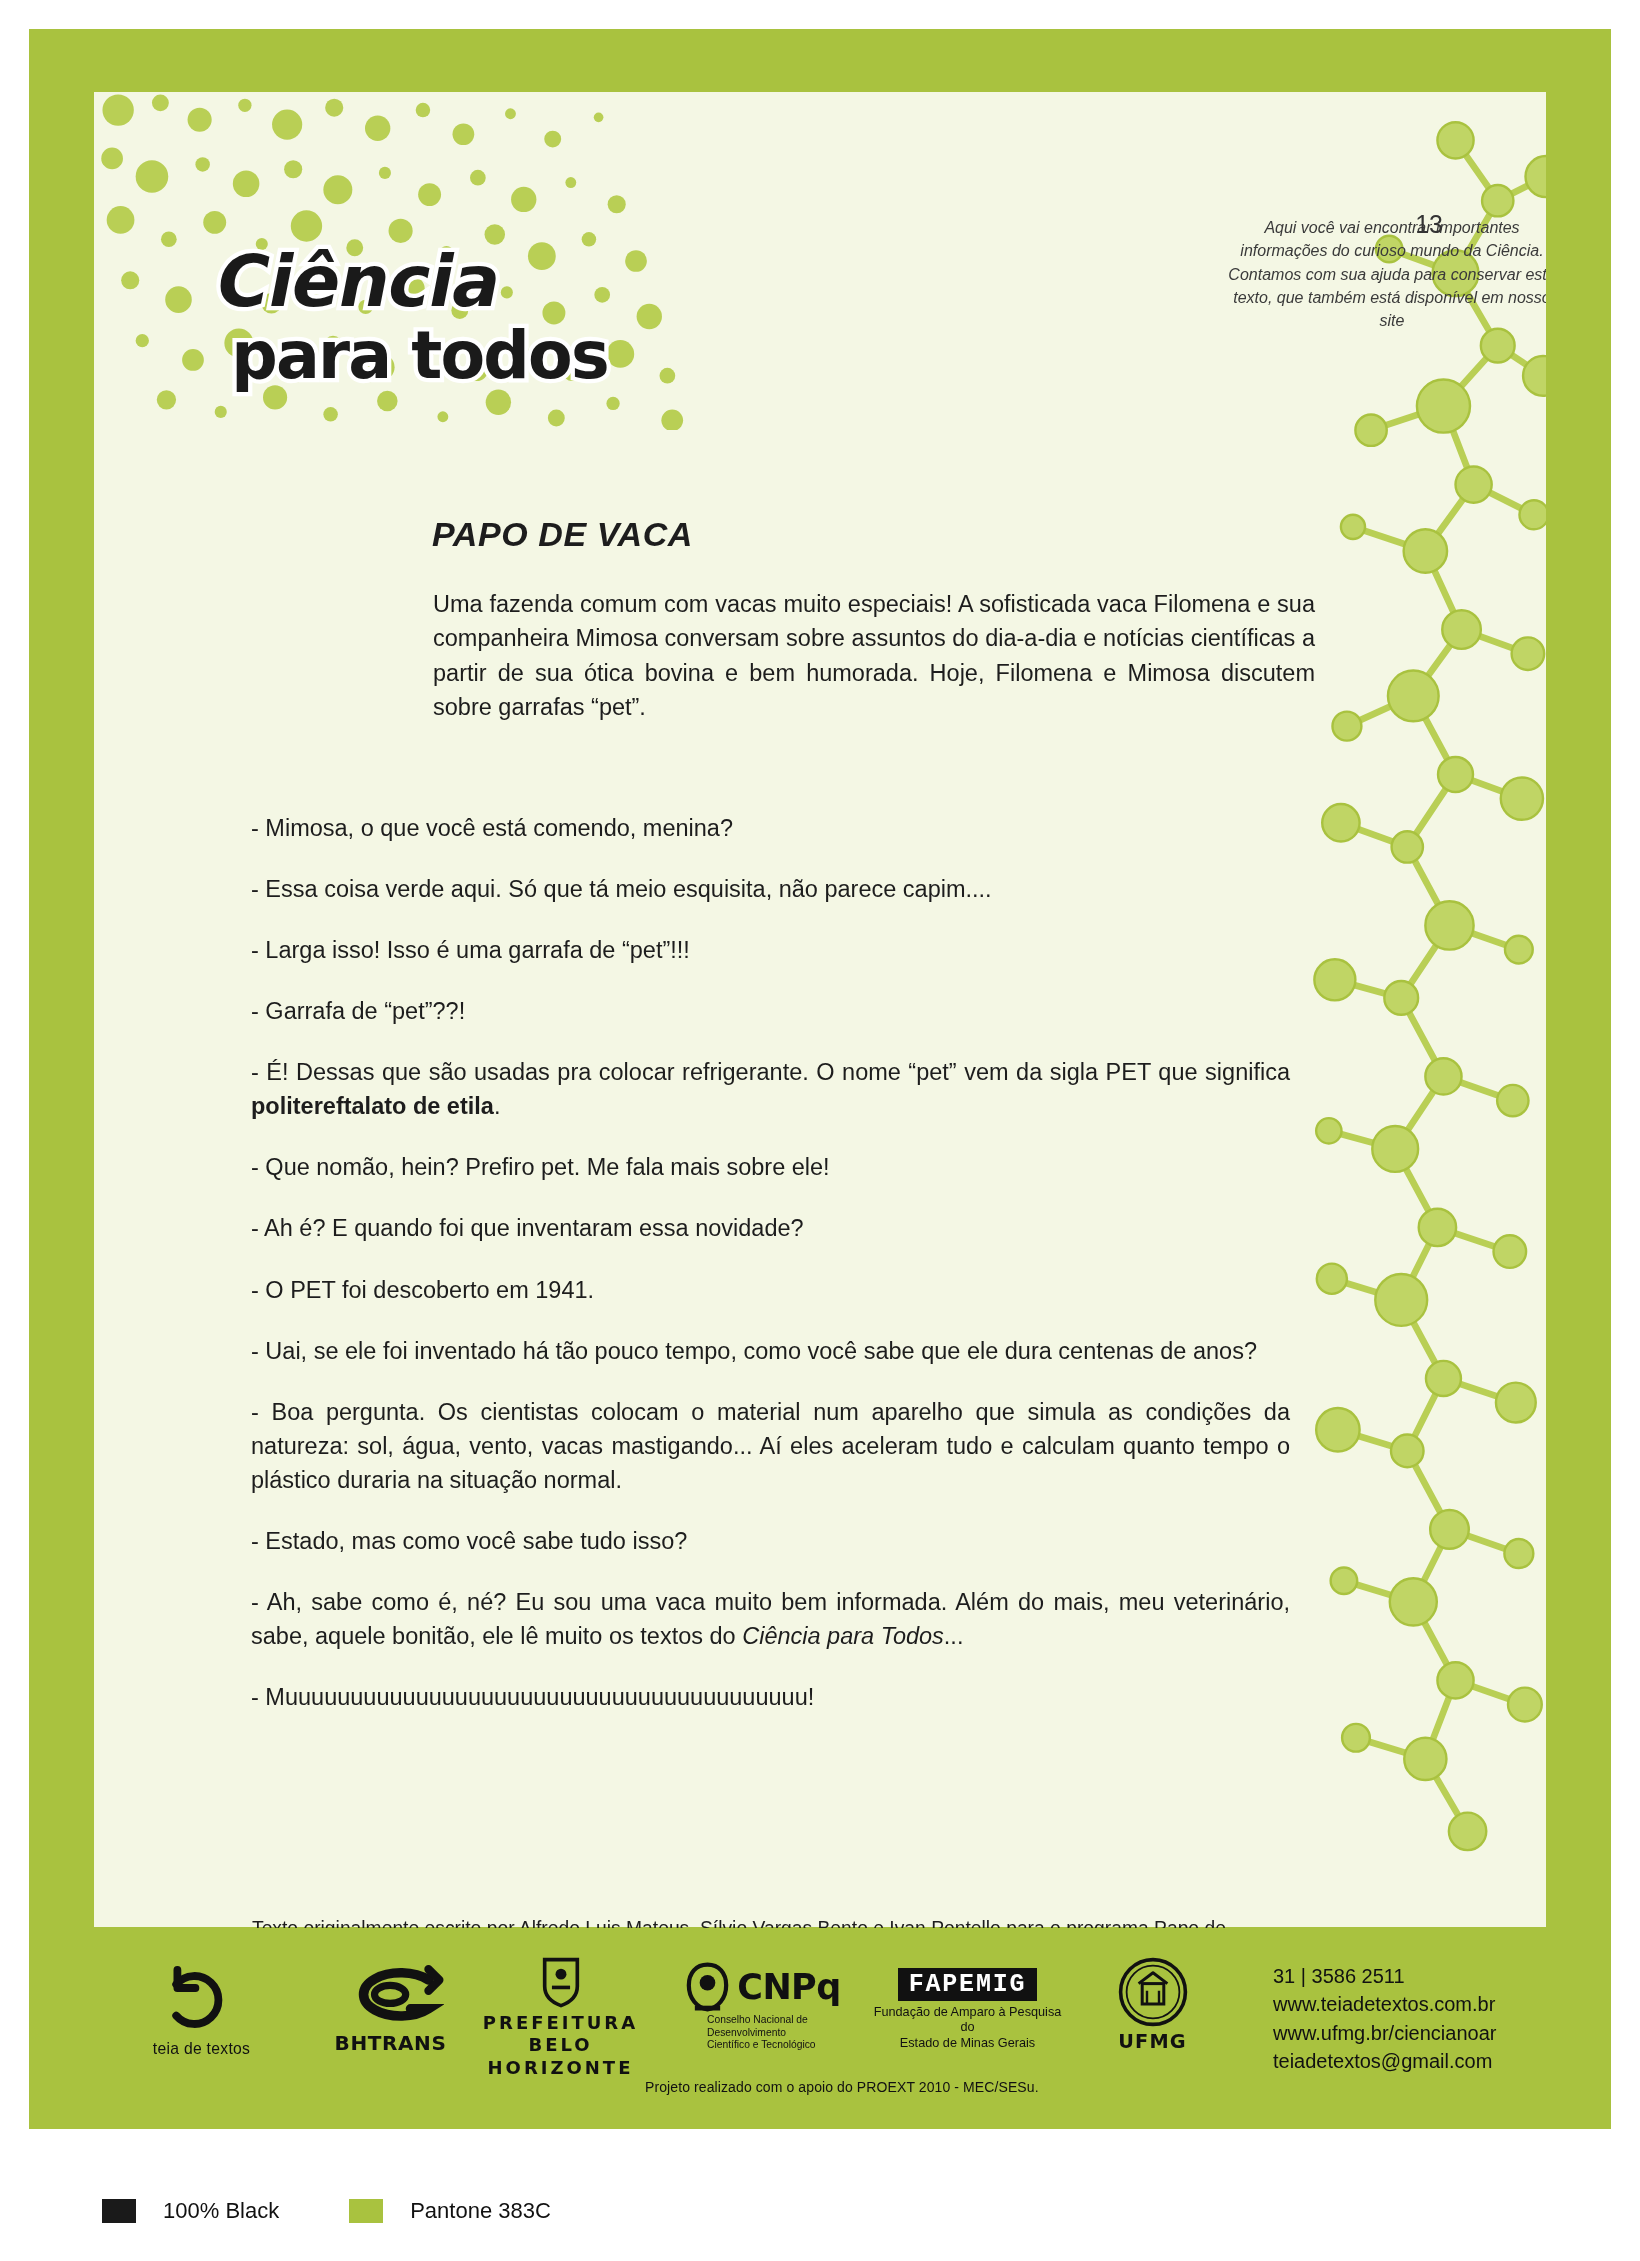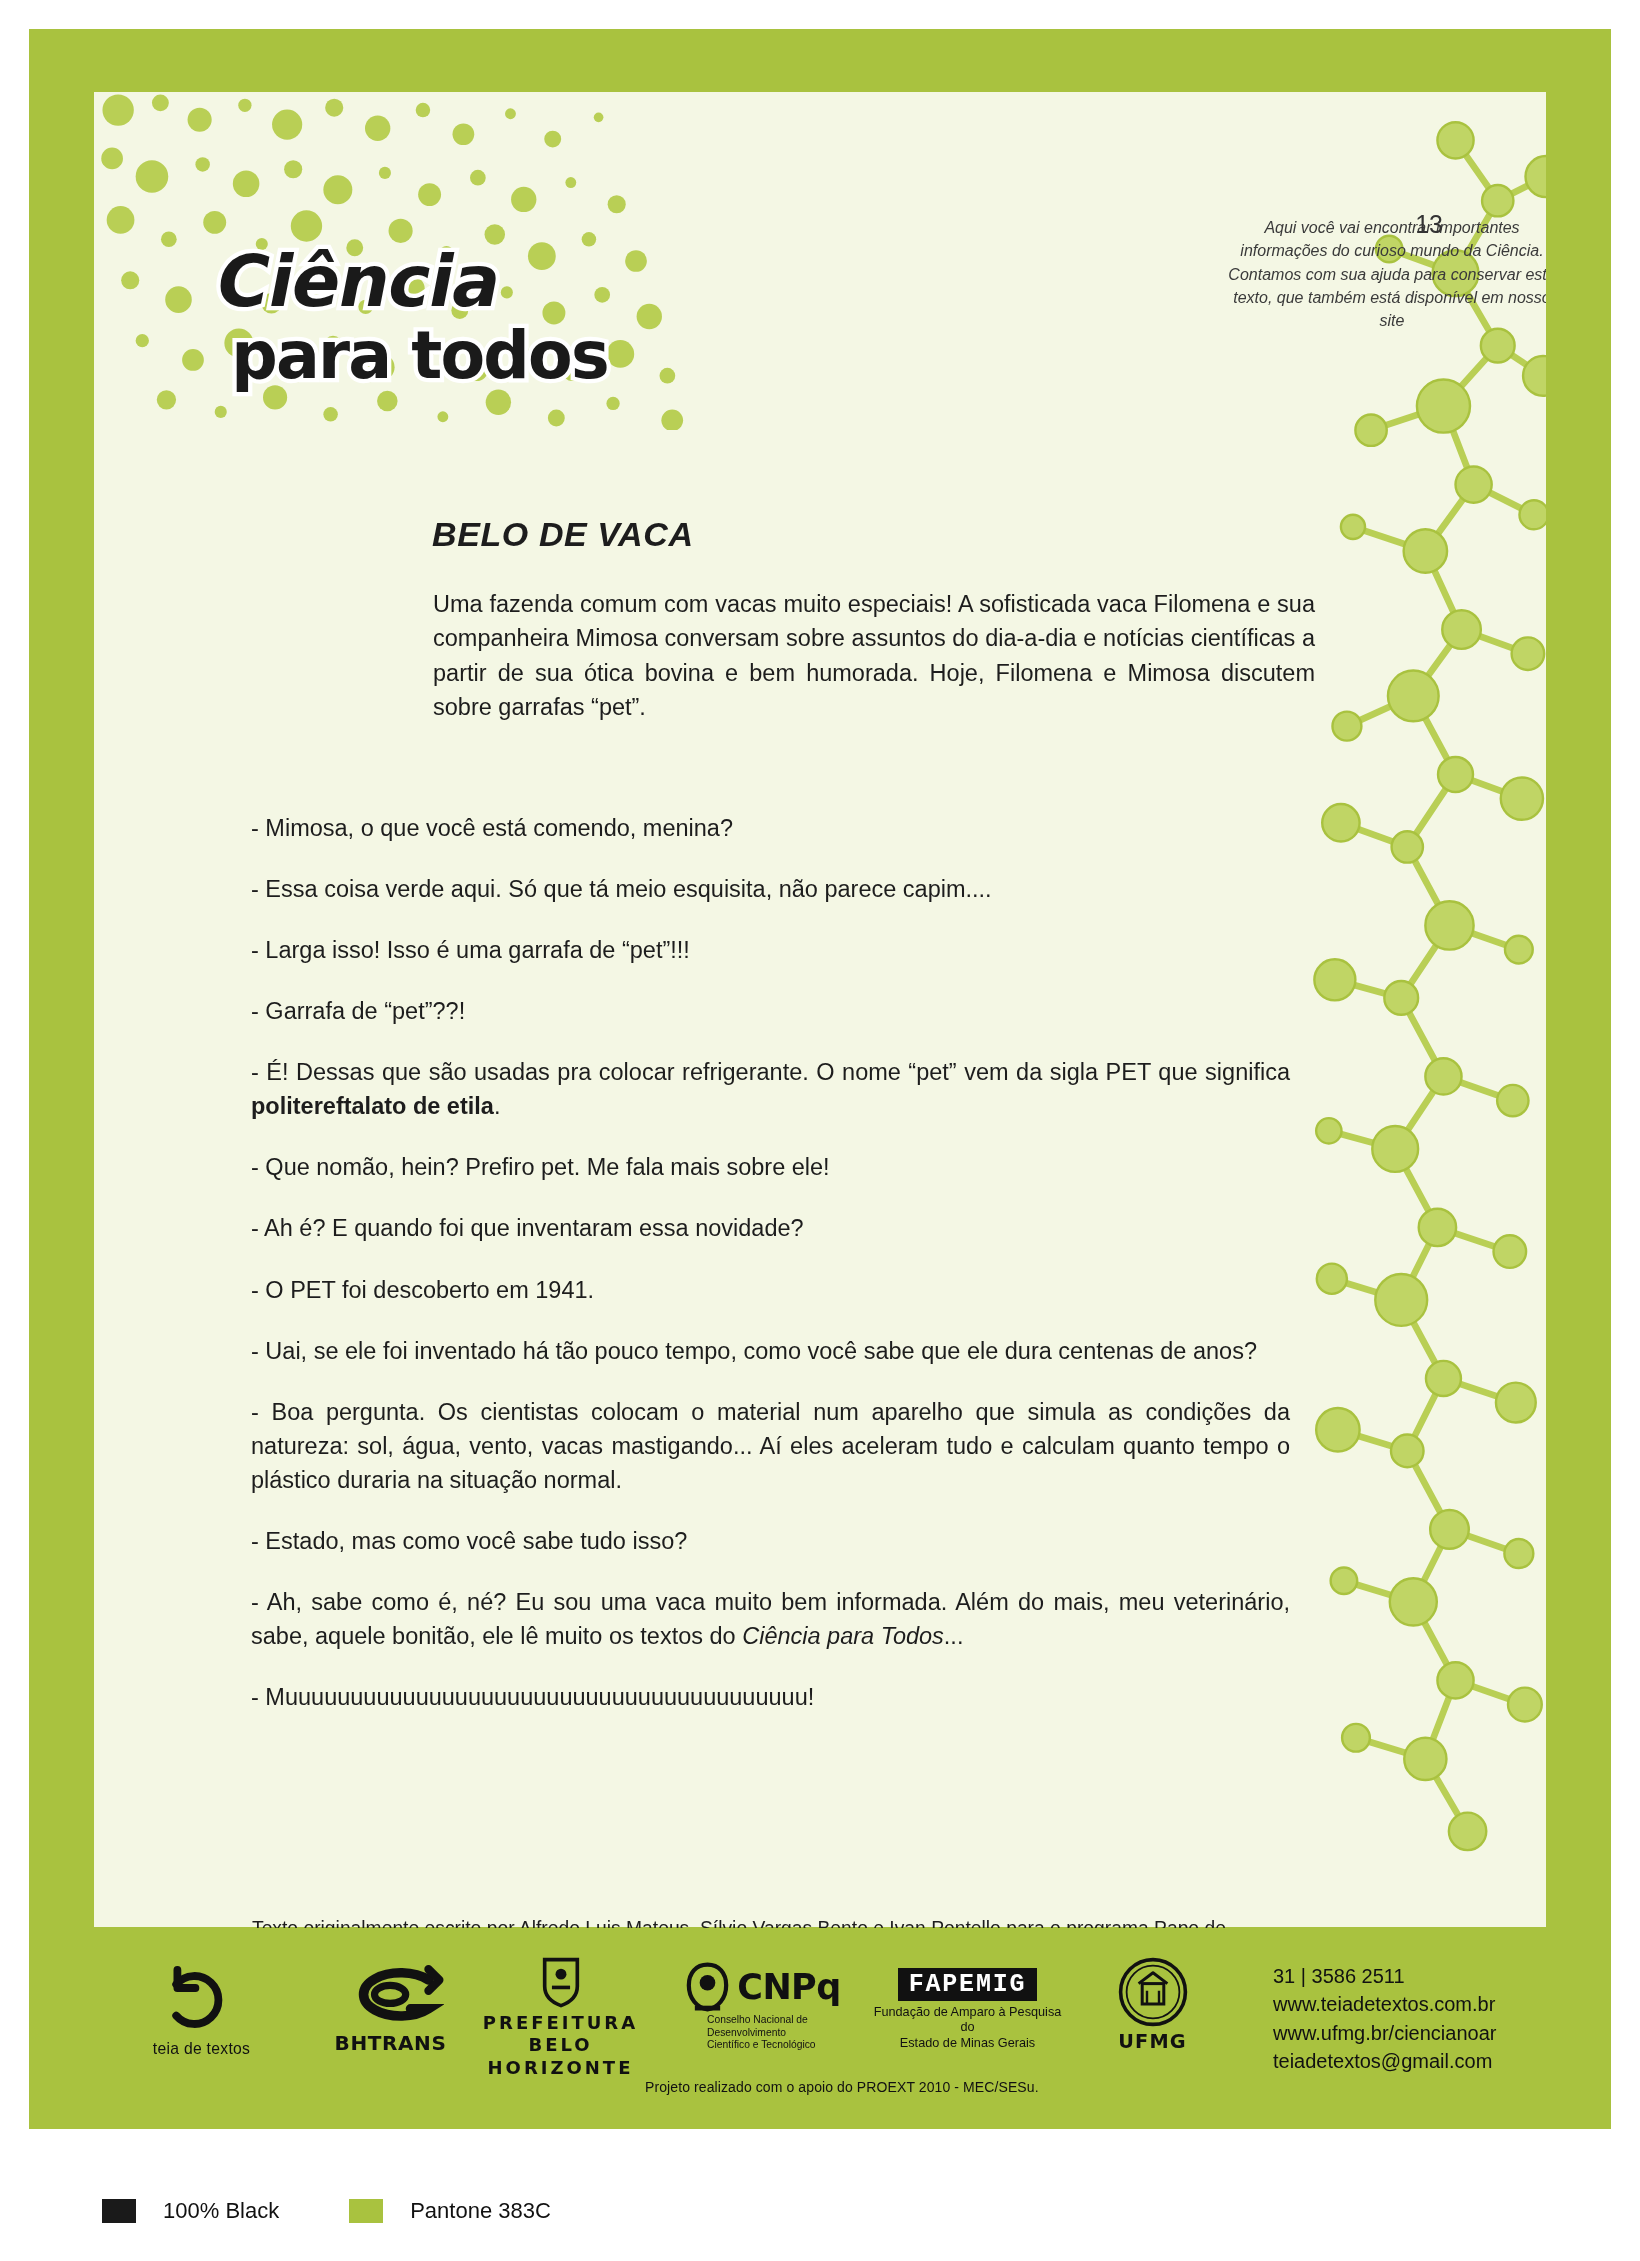--- a/index.html
+++ b/index.html
@@ -419,21 +419,21 @@
     </svg>
 
     <div class="logo">
       <div class="logo-line1">Ciência</div>
       <div class="logo-line2">para todos</div>
     </div>
 
     <div class="header-note">Aqui você vai encontrar importantes informações do curioso mundo da Ciência. Contamos com sua ajuda para conservar este texto, que também está disponível em nosso site</div>
     <div class="page-number">13</div>
 
-    <div class="article-title">BELO DE VACA</div>
+    <div class="article-title">PAPO DE VACA</div>
     <div class="intro">Uma fazenda comum com vacas muito especiais! A sofisticada vaca Filomena e sua companheira Mimosa conversam sobre assuntos do dia-a-dia e notícias científicas a partir de sua ótica bovina e bem humorada. Hoje, Filomena e Mimosa discutem sobre garrafas “pet”.</div>
 
     <div class="dialogue" id="dialogue">
         <p>- Mimosa, o que você está comendo, menina?</p>
         <p>- Essa coisa verde aqui. Só que tá meio esquisita, não parece capim....</p>
         <p>- Larga isso! Isso é uma garrafa de “pet”!!!</p>
         <p>- Garrafa de “pet”??!</p>
         <p>- É! Dessas que são usadas pra colocar refrigerante. O nome “pet” vem da sigla PET que significa <b>politereftalato de etila</b>.</p>
         <p>- Que nomão, hein? Prefiro pet. Me fala mais sobre ele!</p>
         <p>- Ah é? E quando foi que inventaram essa novidade?</p>

